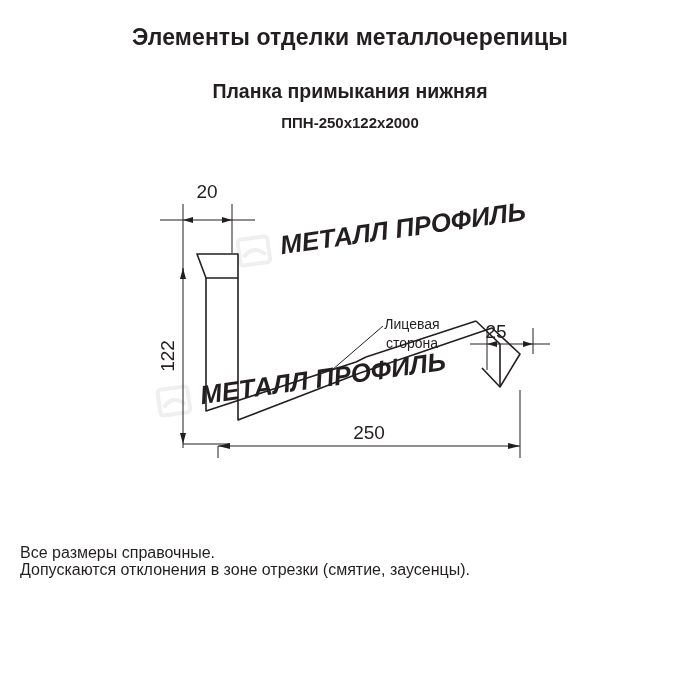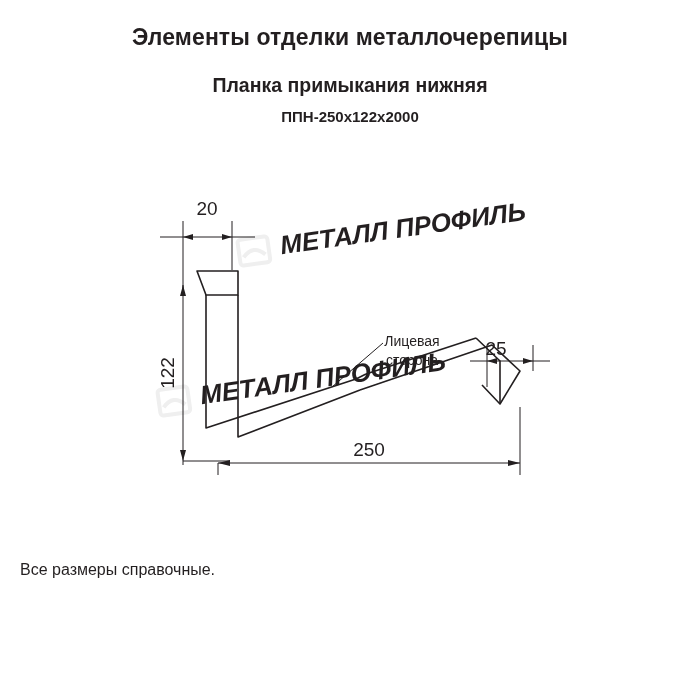--- a/index.html
+++ b/index.html
@@ -31,31 +31,31 @@
   .title-main {
     font-size: 23px;
     font-weight: bold;
     letter-spacing: 0.1px;
     line-height: 30px;
   }
   .title-sub {
     font-size: 19.5px;
     font-weight: bold;
     line-height: 26px;
-    margin-top: 20px;
+    margin-top: 26px;
   }
   .title-code {
     font-size: 15px;
     font-weight: bold;
     line-height: 26px;
     margin-top: 6px;
   }
   .drawing {
     position: absolute;
-    top: 175px;
+    top: 158px;
     left: 0;
     width: 700px;
     height: 360px;
   }
   .watermarks {
     position: absolute;
     top: 175px;
     left: 0;
     width: 700px;
     height: 360px;
@@ -163,15 +163,16 @@
       <text class="dim-text" x="496" y="180" text-anchor="middle">25</text>
 
       <text class="label-text" x="412" y="171" text-anchor="middle">Лицевая</text>
       <text class="label-text" x="412" y="190" text-anchor="middle">сторона</text>
 
     </svg>
   </div>
 
   <div class="footer">
     <div>Все размеры справочные.</div>
+    <div>Допускаются отклонения в зоне отрезки (смятие, заусенцы).</div>
   </div>
 
 </div>
 
 </body></html>

